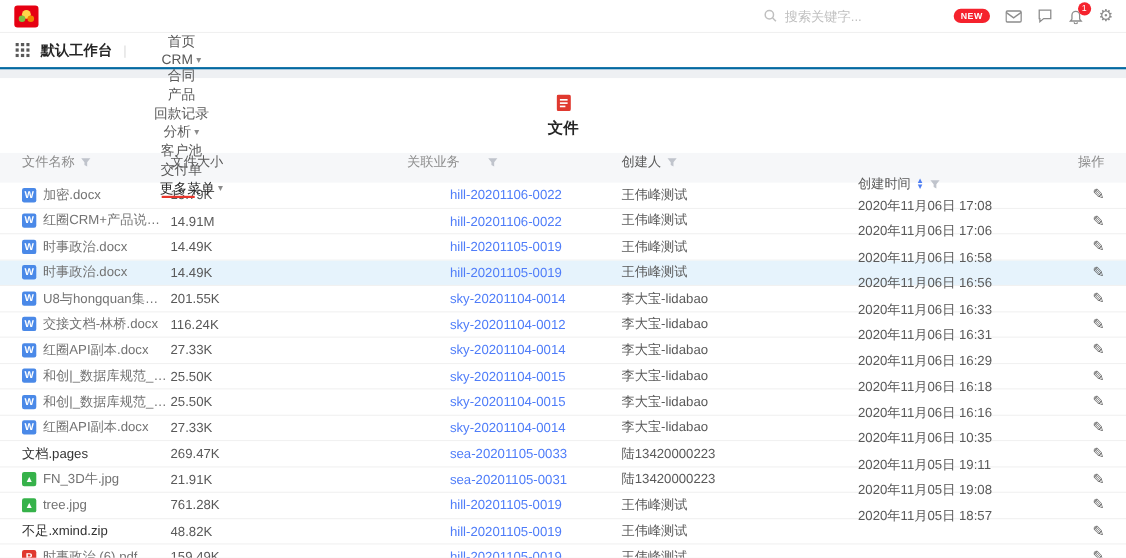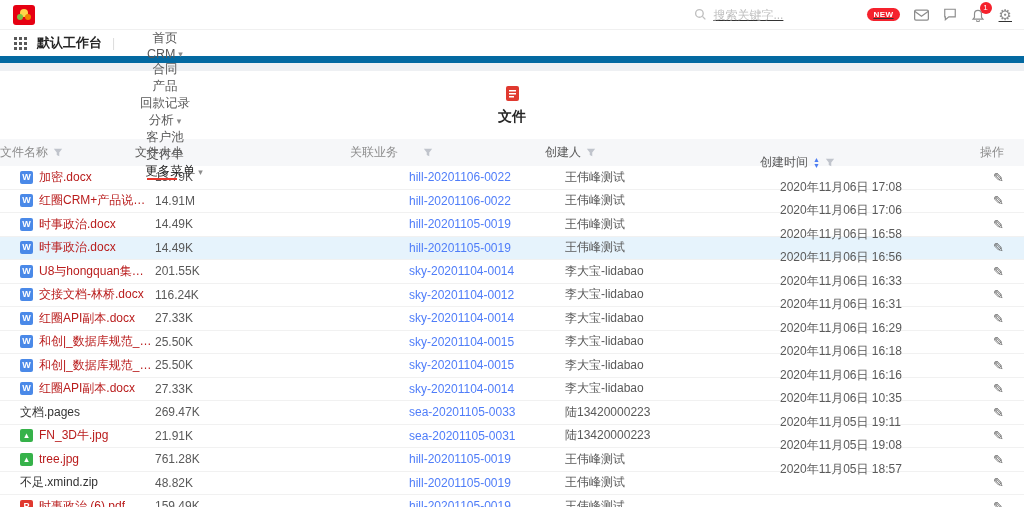--- a/index.html
+++ b/index.html
@@ -4,75 +4,75 @@
 <style>
   * { margin:0; padding:0; box-sizing:border-box; }
   html,body { width:1024px; height:507px; overflow:hidden; background:#eef0f3;
     font-family:"Liberation Sans","DejaVu Sans",sans-serif; font-size:12px; color:#333; }
   a { text-decoration:none; }
 
   
   .topbar { height:30px; background:#fff; display:flex; align-items:center;
     padding:0 12px; border-bottom:1px solid #f0f0f0; }
   .logo { display:flex; align-items:center; cursor:pointer; }
-  .topbar-right { margin-left:auto; display:flex; align-items:center; gap:14px;text-decoration:underline; }
+  .topbar-right { margin-left:auto; display:flex; align-items:center; gap:14px; }
   .search { display:flex; align-items:center; gap:6px; }
   .search input { border:none; outline:none; width:140px; font-size:12px; color:#595959;
     background:transparent; font-family:inherit; }
   .search input::placeholder { color:#bfbfbf; }
   .new-badge { background:#f5222d; color:#fff; font-size:8px; font-weight:bold;
     padding:2px 6px; border-radius:8px; letter-spacing:.5px; }
   .tb-icon { position:relative; display:flex; align-items:center; cursor:pointer;
     color:#8c8c8c; font-size:14px; line-height:1; }
   .bell-badge { position:absolute; top:-6px; right:-7px; background:#f5222d; color:#fff;
     font-size:8px; min-width:12px; height:12px; line-height:12px; text-align:center;
     border-radius:7px; padding:0 2px; }
 
   
   .navbar { height:33px; background:#fff; display:flex; align-items:center;
-    padding:0 14px; border-bottom:7px solid #0369a1; position:relative; }
+    padding:0 14px; border-bottom:2px solid #0369a1; position:relative; }
   .grid-icon { display:flex; margin-right:10px; cursor:pointer; }
   .workspace { font-size:13px; font-weight:bold; color:#262626; cursor:pointer; }
   .nav-sep { color:#dcdcdc; margin:0 12px 0 10px; font-size:12px; }
   #nav-items { display:flex; align-items:center; height:100%;flex-direction:column; }
   .nav-item { position:relative; color:#595959; font-size:12.5px; margin-right:22px;
     cursor:pointer; height:100%; display:flex; align-items:center; white-space:nowrap; }
   .nav-item .caret { font-size:9px; color:#8c8c8c; margin-left:3px; }
   .nav-item.gap { margin-left:18px; }
   .nav-item.active { color:#262626; }
   .nav-item.active::after { content:""; position:absolute; left:2px; bottom:0;
     width:30px; height:2px; background:#e8362c; }
 
   
   .content { margin-top:8px; background:#fff; min-height:466px; }
   .page-header { display:flex; align-items:center; gap:7px; padding:15px 20px 13px 20px;flex-direction:column; }
   .page-title { font-size:14px; font-weight:bold; color:#262626; }
 
   
-  .thead { display:flex; align-items:center; height:27px; background:#f6f7f9;
-    color:#8c8c8c; font-size:12px; }
+  .thead { display:flex; align-items:flex-start; height:27px; background:#f6f7f9;
+    padding-left:20px; color:#8c8c8c; font-size:12px; }
   .col { display:flex; align-items:center; overflow:hidden; white-space:nowrap; }
   .c-name { width:135px; }
   .c-size { width:215px; }
   .c-biz  { width:195px;gap:20px; }
   .c-creator { width:215px; }
   .c-time { width:183px;margin-top:20px; }
   .c-ops  { flex:1; justify-content:flex-end; padding-right:20px; }
   .funnel { margin-left:5px; cursor:pointer; display:flex; }
   .sort { display:inline-flex; flex-direction:column; margin-left:5px; cursor:pointer; }
   .sort span { font-size:7px; line-height:6px; color:#4d7df2; }
   .trow { display:flex; align-items:center; height:23.5px; padding-left:20px;
     border-bottom:1px solid #f1f1f1; }
   .trow.hl { background:#e6f3fc; }
   .ficon { width:13px; height:13px; border-radius:2px; color:#fff; font-size:9px;
     font-weight:bold; line-height:13px; text-align:center; margin-right:6px; flex:0 0 13px; }
   .t-doc { background:#4a89e8; }
   .t-img { background:#36b24a; }
   .t-pdf { background:#e0392f; }
-  .fname { color:#b91c1c; overflow:hidden; text-overflow:ellipsis; white-space:nowrap; cursor:pointer; }
+  .fname { color:#737373; overflow:hidden; text-overflow:ellipsis; white-space:nowrap; cursor:pointer; }
   .fname.plain { color:#333; cursor:default; }
   .c-biz a { color:#4f7df9; cursor:pointer;padding-left:39px; }
   .c-size, .c-creator, .c-time { color:#595959; }
   .pencil { color:#595959; font-size:13px; cursor:pointer; }
 </style>
 </head>
 <body>
 
 <header class="topbar">
   <div class="logo">

